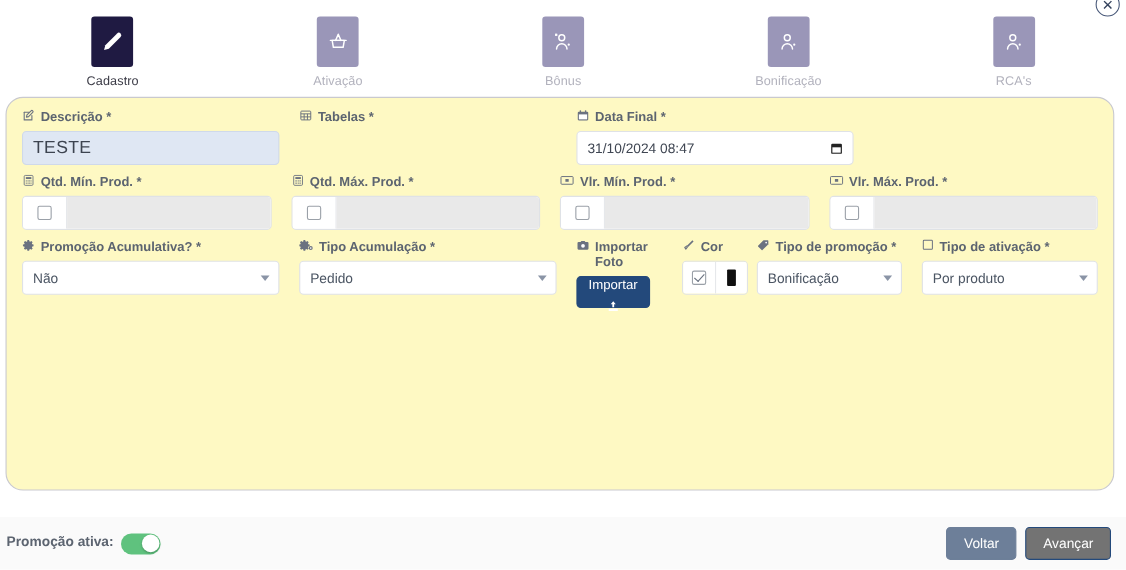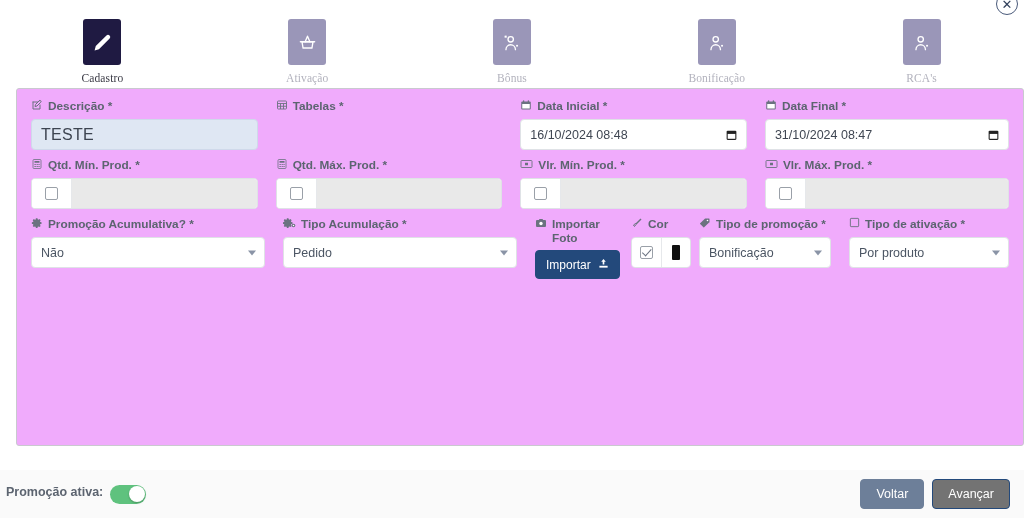--- a/index.html
+++ b/index.html
@@ -29,23 +29,22 @@
     background: #ffffff;
     cursor: pointer;
     z-index: 20;
   }
 
   
   .stepper {
     position: relative;
     height: 84px;
     display: flex;
-    align-items: flex-end;
+    align-items: center;
     padding: 10px 0 0 0;
-    font-family: Liberation Serif, serif;
   }
   .step {
     flex: 1 1 0;
     display: flex;
     flex-direction: column;
     align-items: center;
     cursor: pointer;
   }
   .step-box {
     width: 38px; height: 46px;
@@ -62,25 +61,25 @@
     margin-top: 7px;
     font-size: 11.5px;
     color: #b2b2bd;
     letter-spacing: .1px;
   }
   .step.active .step-label { color: #3b3b46; }
 
   
   .card {
     position: absolute;
-    left: 16px; top: 88px;
+    left: 5px; top: 88px;
     width: 1008px; height: 358px;
     border: 1px solid #c9c9cf;
-    border-radius: 3px;
-    background: #f0abfc;
+    border-radius: 16px;
+    background: #fef9c3;
     padding: 10px 14px 8px 14px;
   }
 
   .row { display: flex; margin-bottom: 8px; }
   .col { padding-right: 18px; }
   .col:last-child { padding-right: 0; }
   .col-4 { width: 252px; }
 
   .fld-label {
     display: flex;
@@ -200,20 +199,21 @@
     border: 1px solid #23497b;
     border-radius: 4px;
     font-size: 12px;
     padding: 0 10px;
     display: inline-flex;
     align-items: center;
     gap: 7px;
     cursor: pointer;
     white-space: nowrap;
     font-family: "Liberation Sans", sans-serif;
+    flex-direction: column;
   }
 
   .col-cor { width: 68px; }
   .cor-group {
     display: flex;
     height: 31px;
     border: 1px solid #dfe2e6;
     border-radius: 4px;
     overflow: hidden;
     width: 60px;
@@ -401,42 +401,20 @@
           <span class="ico">
             <svg width="12" height="12" viewBox="0 0 24 24" fill="none" stroke="#6b7280" stroke-width="1.8">
               <rect x="3" y="4" width="18" height="16" rx="1.5"></rect>
               <path d="M3 9h18M3 14.5h18M9 9v11M15 9v11"></path>
             </svg>
           </span>
           <span>Tabelas *</span>
         </div>
       </div>
 
-      <div class="col col-4">
-        <div class="fld-label">
-          <span class="ico">
-            <svg width="12" height="12" viewBox="0 0 24 24" fill="#6b7280">
-              <rect x="2.5" y="5" width="19" height="16" rx="2"></rect>
-              <rect x="4.5" y="10" width="15" height="9" fill="#ffffff"></rect>
-              <rect x="6" y="2.5" width="2.5" height="4" rx="1"></rect>
-              <rect x="15.5" y="2.5" width="2.5" height="4" rx="1"></rect>
-            </svg>
-          </span>
-          <span>Data Inicial *</span>
-        </div>
-        <div class="datefield">
-          <div class="control">16/10/2024 08:48</div>
-          <span class="cal-ico">
-            <svg width="13" height="13" viewBox="0 0 24 24" fill="#222222">
-              <rect x="3" y="4" width="18" height="17" rx="2"></rect>
-              <rect x="5" y="10" width="14" height="9" fill="#ffffff"></rect>
-            </svg>
-          </span>
-        </div>
-      </div>
 
       <div class="col col-4">
         <div class="fld-label">
           <span class="ico">
             <svg width="12" height="12" viewBox="0 0 24 24" fill="#6b7280">
               <rect x="2.5" y="5" width="19" height="16" rx="2"></rect>
               <rect x="4.5" y="10" width="15" height="9" fill="#ffffff"></rect>
               <rect x="6" y="2.5" width="2.5" height="4" rx="1"></rect>
               <rect x="15.5" y="2.5" width="2.5" height="4" rx="1"></rect>
             </svg>

